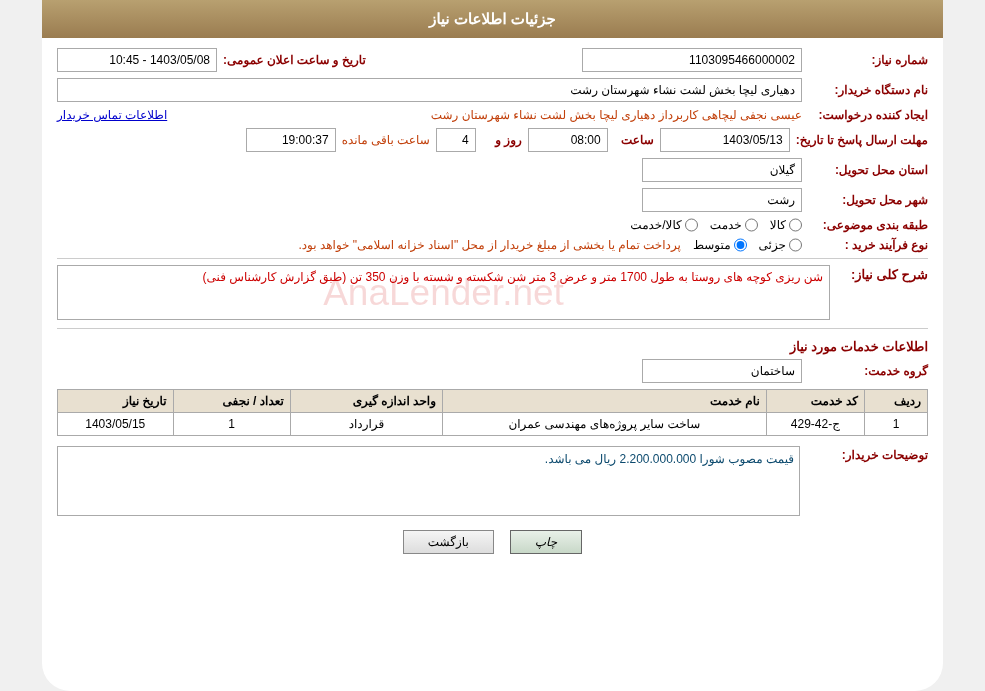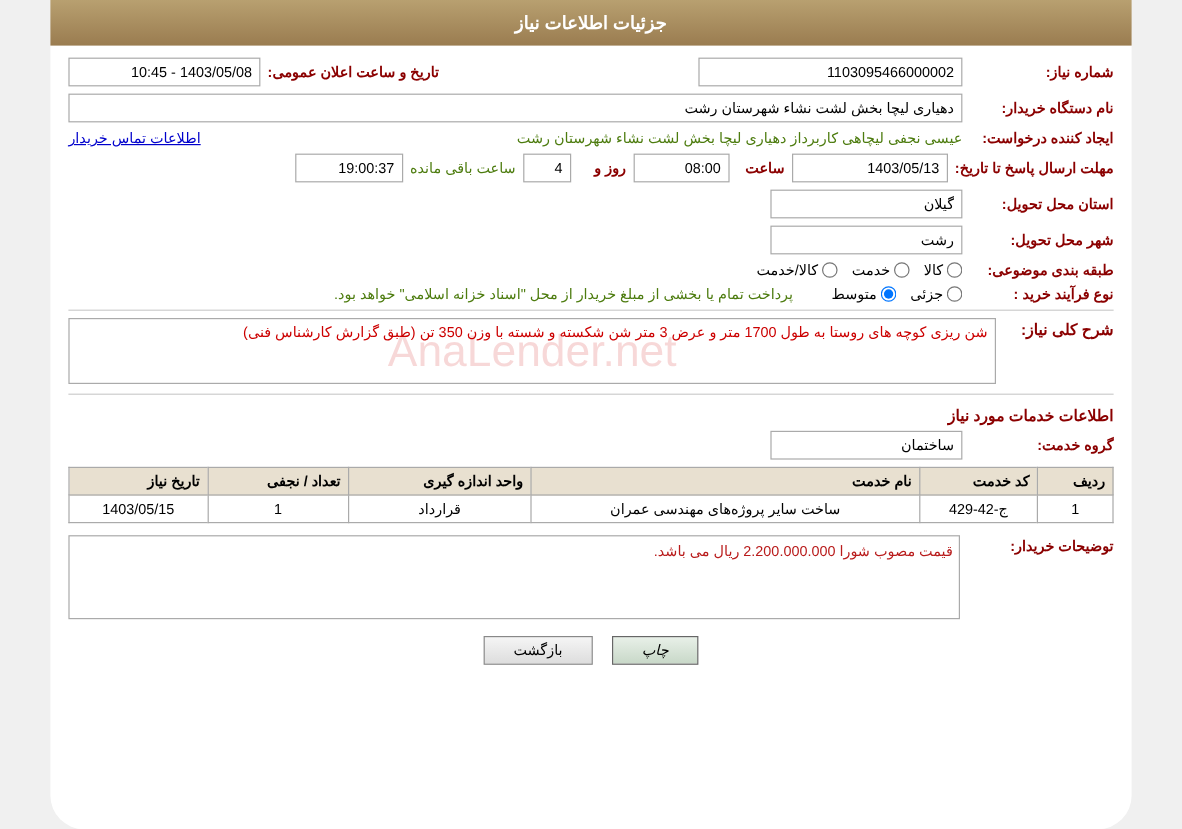--- a/index.html
+++ b/index.html
@@ -48,21 +48,21 @@
       font-family: Tahoma, Arial, sans-serif;
       font-size: 12px;
       direction: rtl;
     }
     .input-wide { width: 220px; }
     .input-medium { width: 160px; }
     .input-small { width: 80px; }
     .input-full { flex: 1; }
     .input-date { width: 130px; }
     .static-text {
-      color: #4d7c0f;
+      color: #c2410c;
       font-size: 12px;
     }
     .link-text {
       color: #0000cc;
       text-decoration: underline;
       cursor: pointer;
     }
     .section-title {
       color: #8b0000;
       font-weight: bold;
@@ -234,21 +234,21 @@
       <div class="radio-group">
         <div class="radio-item">
           <input type="radio" name="farayand" style="">
           <span>جزئی</span>
         </div>
         <div class="radio-item">
           <input type="radio" name="farayand" checked="" style="">
           <span>متوسط</span>
         </div>
       </div>
-      <span class="static-text" style="margin-right:26px;">پرداخت تمام یا بخشی از مبلغ خریدار از محل "اسناد خزانه اسلامی" خواهد بود.</span>
+      <span class="static-text" style="margin-right:6px;">پرداخت تمام یا بخشی از مبلغ خریدار از محل "اسناد خزانه اسلامی" خواهد بود.</span>
     </div>
 
     <hr class="divider">
 
     <div style="display:flex; gap:8px; align-items:flex-start; margin-bottom:8px;">
       <span class="section-title" style="min-width:90px; margin-top:2px;">شرح کلی نیاز:</span>
       <div class="sharch-box watermark-area">
         <span>شن ریزی کوچه های روستا به طول 1700 متر و عرض 3 متر شن شکسته و شسته با وزن 350 تن (طبق گزارش کارشناس فنی)</span>
         <div class="wm">AnaLender.net</div>
       </div>
@@ -285,21 +285,21 @@
               <td>1403/05/15</td>
             </tr>
           </tbody>
       </table>
     </div>
 
     <div style="display:flex; gap:8px; align-items:flex-start; margin-top:10px; margin-bottom:8px;">
       <span class="label" style="margin-top:2px;">توضیحات خریدار:</span>
       <div style="flex:1;">
         <div class="description-box">
-          <span style="color:#b91c1c;">قیمت مصوب شورا 2.200.000.000 ریال می باشد.</span>
+          <span style="color:#0c4a6e;">قیمت مصوب شورا 2.200.000.000 ریال می باشد.</span>
         </div>
       </div>
     </div>
 
     <div class="buttons-row">
       <button class="btn btn-print">چاپ</button>
       <button class="btn">بازگشت</button>
     </div>
 
   </div>

